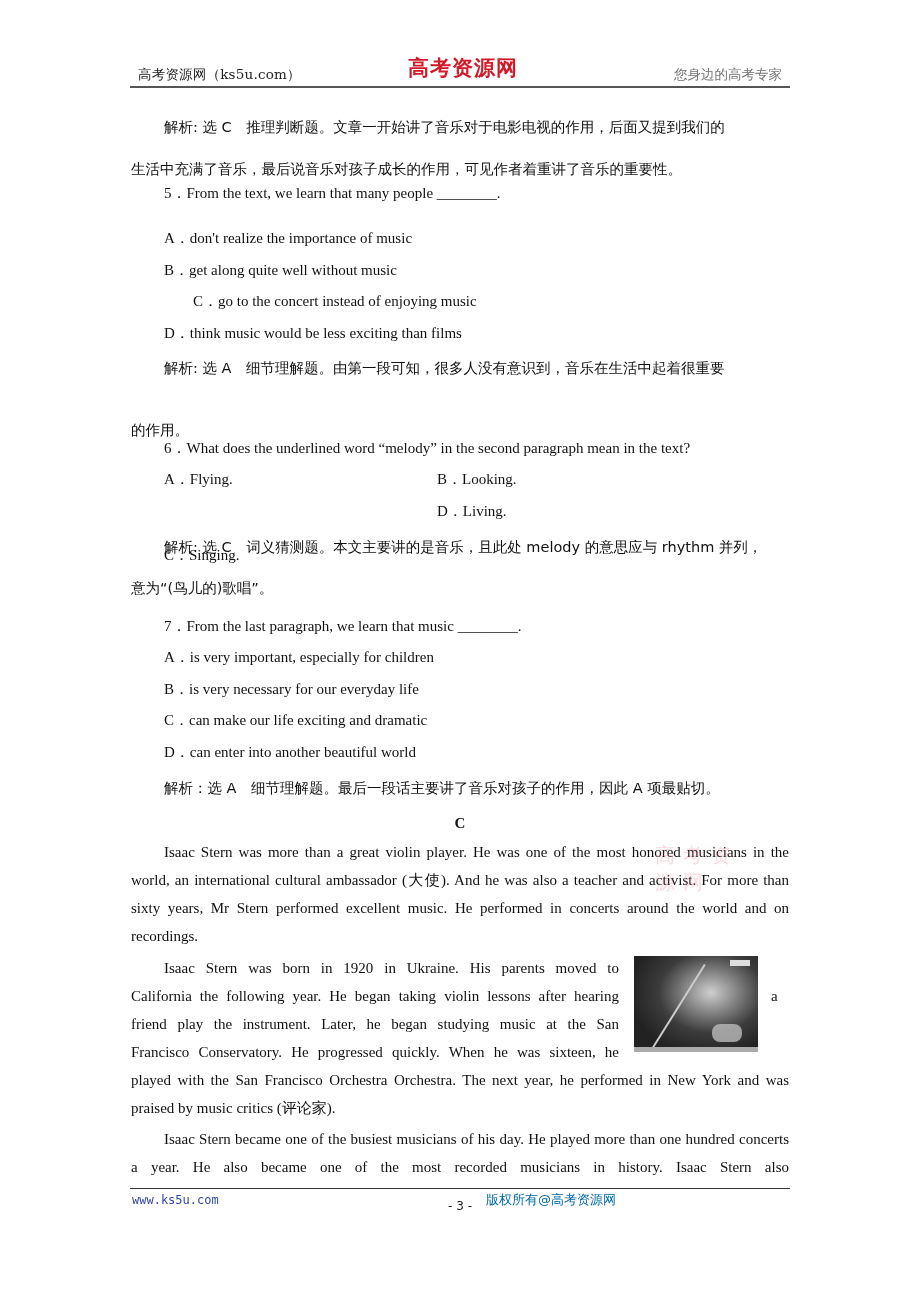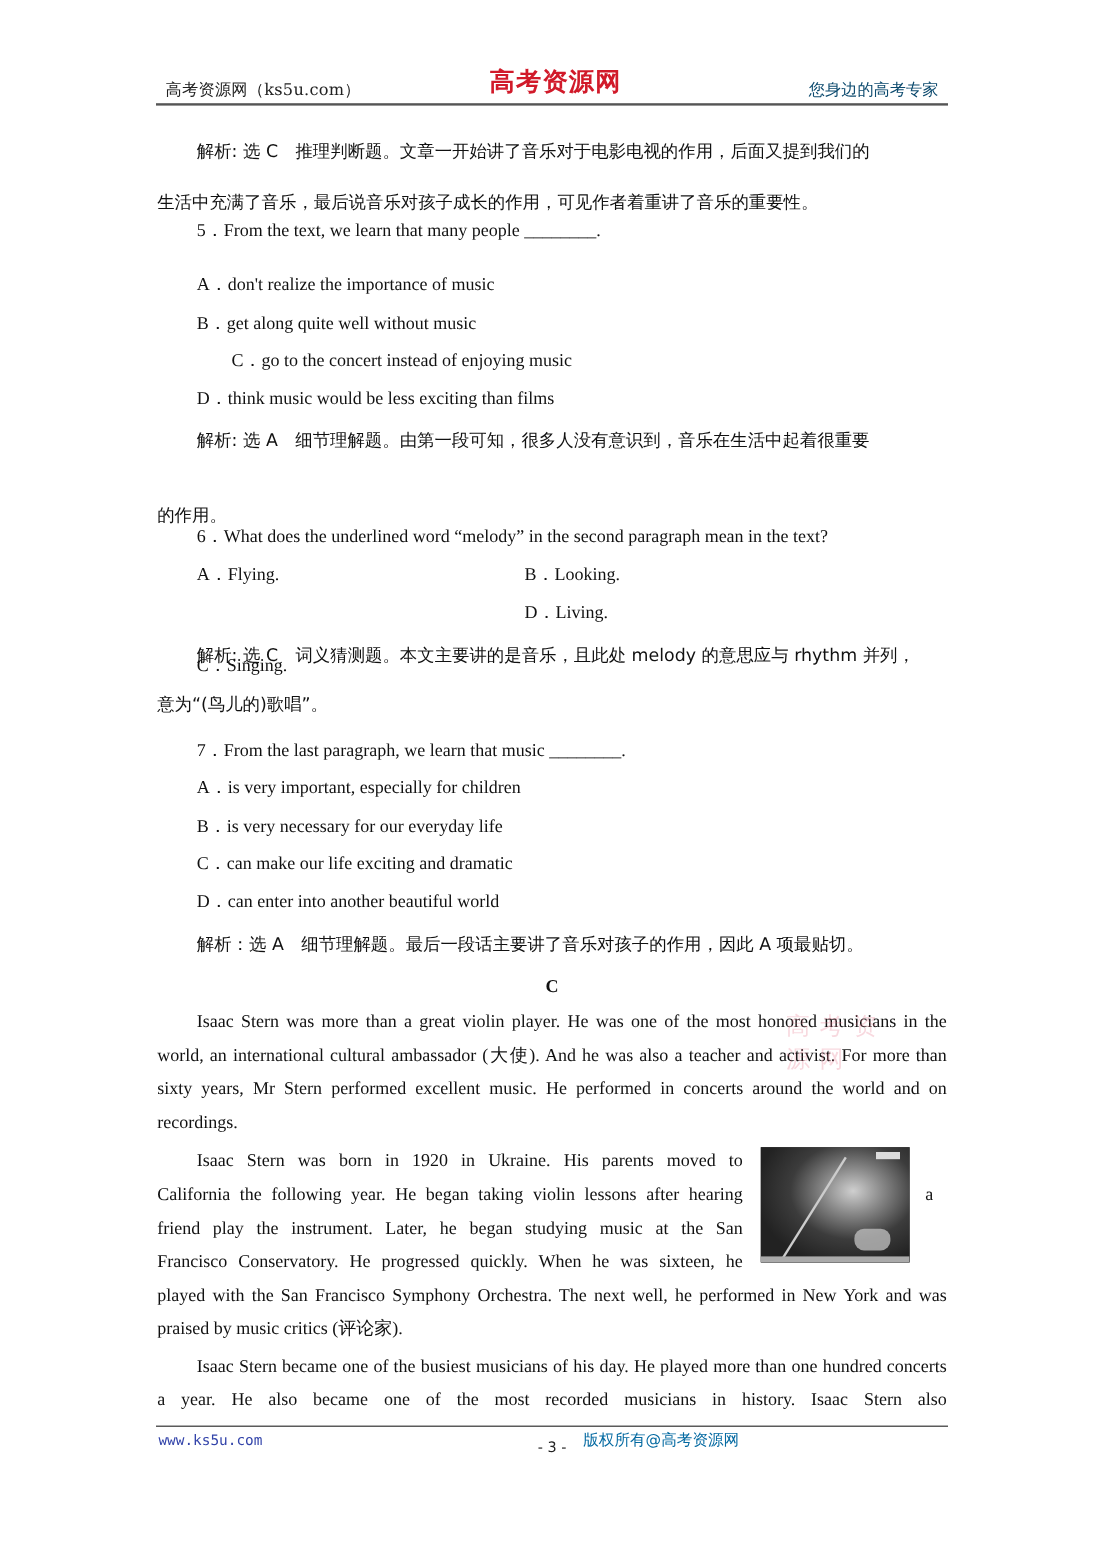--- a/index.html
+++ b/index.html
@@ -6,21 +6,21 @@
   body { width: 920px; height: 1302px; position: relative; overflow: hidden;
          font-family: "Liberation Serif", "DejaVu Serif", serif; color: #111; }
   .page { position: absolute; left: 0; top: 0; width: 752px; height: 1302px; }
 
   
   .hdr { position: absolute; left: 130px; top: 60px; width: 660px; height: 28px; }
   .hdr-left { position: absolute; left: 8px; top: 6px; font-size: 13.5px; color: #222;
               font-family: "DejaVu Serif", serif; letter-spacing: 0.2px; }
   .hdr-center { position: absolute; left: 278px; top: -6px; font-size: 21px; color: #d11a2a;
                 font-family: "DejaVu Serif", serif; font-weight: bold; letter-spacing: 1px; }
-  .hdr-right { position: absolute; right: 8px; top: 6px; font-size: 13.5px; color: #0c4a6e;
+  .hdr-right { position: absolute; right: 8px; top: 6px; font-size: 13.5px; color: #737373;
                font-family: "DejaVu Serif", serif; }
   .hdr-rule { position: absolute; left: 130px; top: 86px; width: 660px; height: 0;
               border-top: 2px solid #555; }
 
   
   .ln { position: absolute; left: 131px; white-space: nowrap; font-size: 15px; line-height: 18px; }
   .ind { left: 164px; }
   .cn { font-family: "DejaVu Sans", sans-serif; font-size: 14.5px; }
   .opt-col2 { left: 437px; }
   .center-c { position: absolute; left: 0; width: 920px; text-align: center; font-weight: bold;
@@ -107,21 +107,21 @@
   <div class="justline" style="top:1043px; width:488px;">Francisco Conservatory. He progressed quickly. When he was sixteen, he</div>
 
   <div class="photo" title="Isaac Stern playing the violin">
     <div class="badge"></div>
     <div class="bow"></div>
     <div class="hand"></div>
     <div class="strip"></div>
   </div>
 
   <div class="just" style="top:1066px;">
-    <p style="text-indent:0;">played with the San Francisco Symphony Orchestra. The next well, he performed in New York and was praised by music critics (评论家).</p>
+    <p style="text-indent:0;">played with the San Francisco Orchestra Orchestra. The next year, he performed in New York and was praised by music critics (评论家).</p>
   </div>
 
   <div class="just" style="top:1125px;">
     <p style="text-align-last: justify;">Isaac Stern became one of the busiest musicians of his day. He played more than one hundred concerts a year. He also became one of the most recorded musicians in history. Isaac Stern also</p>
   </div>
 
   <div class="ftr-rule"></div>
   <a class="ftr-left">www.ks5u.com</a>
   <div class="ftr-center">- 3 -</div>
   <div class="ftr-right">版权所有@高考资源网</div>

